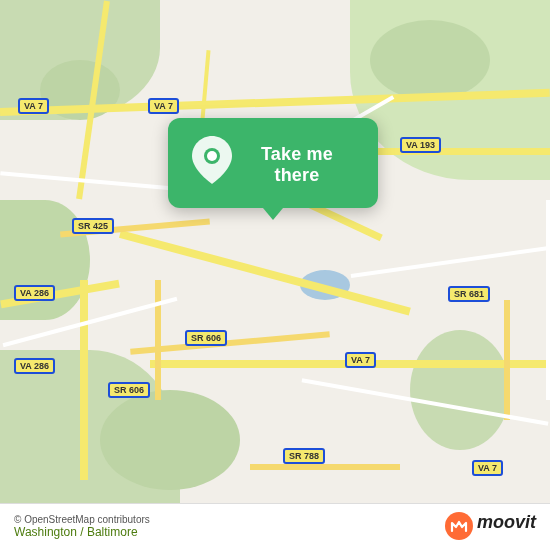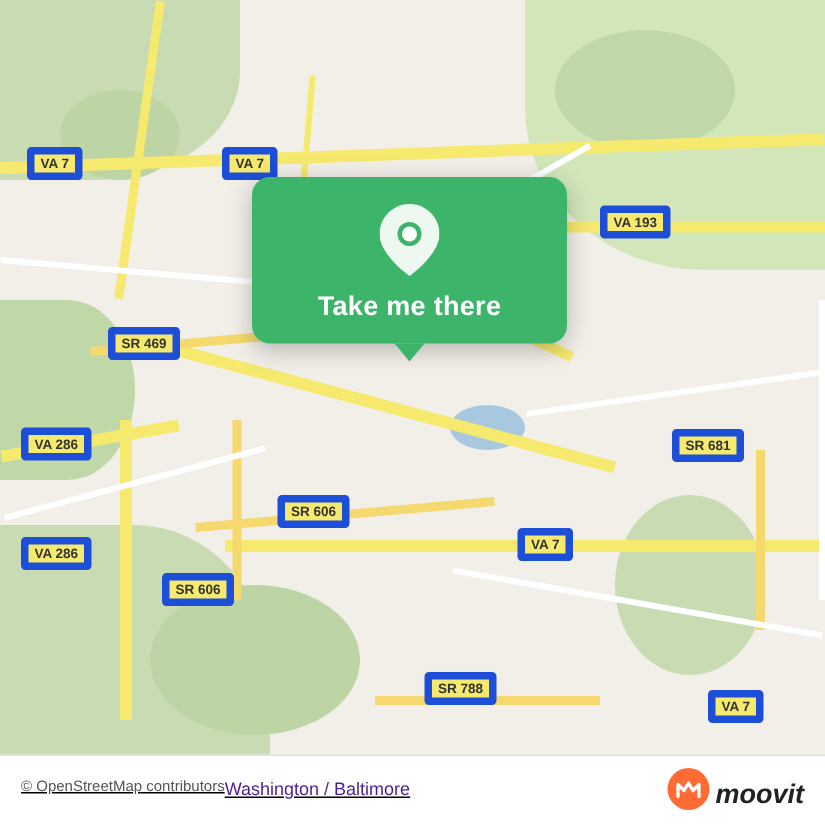--- a/index.html
+++ b/index.html
@@ -92,40 +92,39 @@
     .r16 { top: 260px; left: 350px; width: 200px; height: 4px; background: #fff; transform: rotate(-8deg); }
     .r17 { top: 400px; left: 300px; width: 250px; height: 4px; background: #fff; transform: rotate(10deg); }
     .r18 { top: 120px; left: 300px; width: 100px; height: 4px; background: #fff; transform: rotate(-30deg); }
     .r19 { top: 200px; right: 0; width: 4px; height: 200px; background: #fff; }
     .r20 { top: 50px; left: 200px; width: 4px; height: 150px; background: #f5e96e; transform: rotate(5deg); }
 
     
     .road-label {
       position: absolute;
       background: #f5e96e;
-      border: 5px solid #1d4ed8;
+      border: 2px solid #1d4ed8;
       border-radius: 3px;
       font-size: 9px;
       font-weight: bold;
       color: #333;
       padding: 1px 4px;
       white-space: nowrap;
     }
 
     
     .popup-card {
       position: absolute;
       top: 118px;
       left: 168px;
       width: 210px;
       background: #3cb56a;
       border-radius: 12px;
       padding: 18px 20px 14px;
       display: flex;
-      flex-direction: column;
       align-items: center;
       box-shadow: 0 4px 16px rgba(0,0,0,0.25);
       z-index: 10;
     }
 
     .popup-icon {
       width: 48px;
       height: 48px;
       margin-bottom: 10px;
       display: flex;
@@ -165,43 +164,42 @@
       border-top: 1px solid #ddd;
       padding: 8px 14px 10px;
       display: flex;
       align-items: center;
       justify-content: space-between;
       z-index: 20;
     }
 
     .bottom-left {
       display: flex;
-      flex-direction: row;
-      text-decoration: underline;
+      flex-direction: column;
     }
 
     .osm-credit {
       font-size: 10px;
       color: #555;
     }
 
     .place-name {
       font-size: 14px;
       font-weight: bold;
       color: #222;
     }
 
     .place-region {
       font-size: 12px;
-      color: #4c1d95;
+      color: #4d7c0f;
     }
 
     .moovit-logo {
       display: flex;
-      align-items: flex-end;
+      align-items: flex-start;
       gap: 4px;
     }
 
     .moovit-m {
       width: 28px;
       height: 28px;
       background: #ff6b35;
       border-radius: 50%;
       display: flex;
       align-items: center;
@@ -253,21 +251,21 @@
   <div class="road-white r15"></div>
   <div class="road-white r16"></div>
   <div class="road-white r17"></div>
   <div class="road-white r18"></div>
   <div class="road-white r19"></div>
 
   <div class="road-label" style="top:98px;left:18px">VA 7</div>
   <div class="road-label" style="top:98px;left:148px">VA 7</div>
   <div class="road-label" style="top:137px;left:400px">VA 193</div>
   <div class="road-label" style="top:137px;left:295px">VA 193</div>
-  <div class="road-label" style="top:218px;left:72px">SR 469</div>
+  <div class="road-label" style="top:218px;left:72px">SR 425</div>
   <div class="road-label" style="top:285px;left:14px">VA 286</div>
   <div class="road-label" style="top:358px;left:14px">VA 286</div>
   <div class="road-label" style="top:330px;left:185px">SR 606</div>
   <div class="road-label" style="top:382px;left:108px">SR 606</div>
   <div class="road-label" style="top:352px;left:345px">VA 7</div>
   <div class="road-label" style="top:460px;left:472px">VA 7</div>
   <div class="road-label" style="top:286px;left:448px">SR 681</div>
   <div class="road-label" style="top:448px;left:283px">SR 788</div>
 
   <div class="popup-card">

